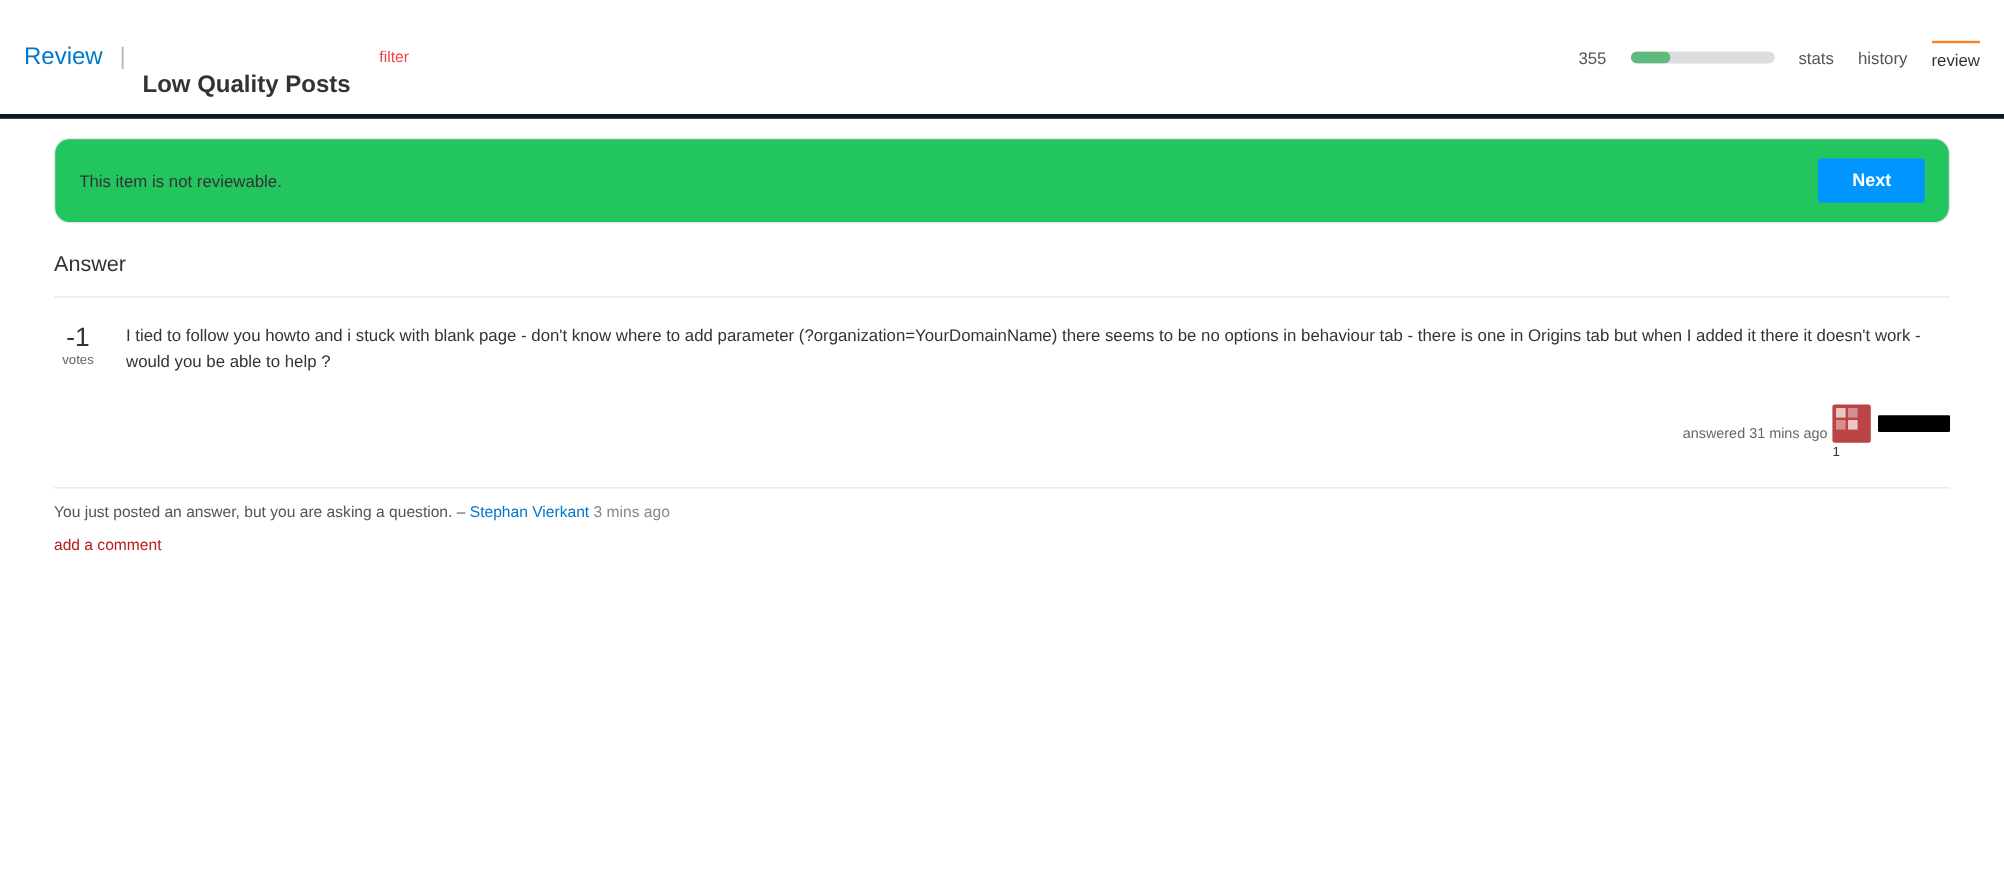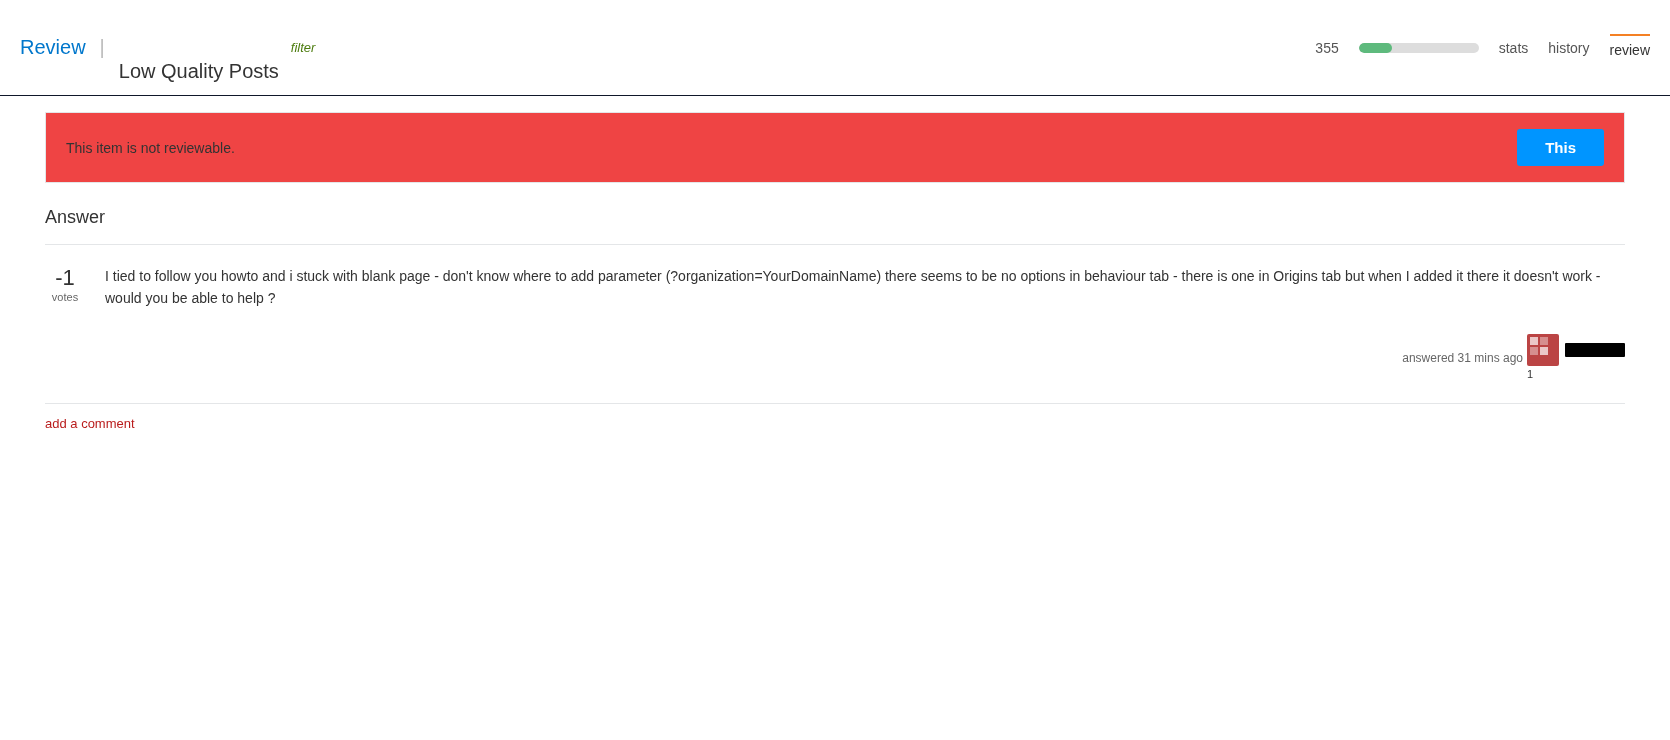--- a/index.html
+++ b/index.html
@@ -3,21 +3,21 @@
   <meta charset="utf-8">
   <style>
     * { box-sizing: border-box; margin: 0; padding: 0; }
     body { font-family: Arial, "Helvetica Neue", Helvetica, sans-serif; font-size: 13px; color: #333; background: #fff; }
 
     
     .header {
       display: flex;
       align-items: center;
       padding: 12px 20px;
-      border-bottom: 1px solid #0f172a;
+      border-bottom: 4px solid #0f172a;
       min-height: 60px;
     }
     .header-left {
       display: flex;
       align-items: center;
       gap: 8px;
     }
     .review-link {
       color: #0077cc;
       font-size: 20px;
@@ -25,29 +25,28 @@
       text-decoration: none;
     }
     .separator {
       color: #bbb;
       font-size: 20px;
       margin: 0 6px;
     }
     .queue-title {
       font-size: 20px;
       color: #333;
-      font-weight: normal;
+      font-weight: bold;
       margin-top: 48px;
     }
     .filter-link {
-      color: #4d7c0f;
-      font-size: 13px;
-      text-decoration: none;
-      margin-left: 4px;
-      font-style: italic;
+      color: #ef4444;
+      font-size: 13px;
+      text-decoration: none;
+      margin-left: 16px;
     }
     .header-right {
       display: flex;
       align-items: center;
       gap: 20px;
       margin-left: auto;
     }
     .review-count {
       font-size: 14px;
       color: #555;
@@ -81,27 +80,27 @@
     
     .main {
       max-width: 1620px;
       margin: 0 auto;
       padding: 16px 20px;
     }
 
     
     .not-reviewable-box {
       border: 1px solid #e4e6e8;
-      border-radius: 1px;
+      border-radius: 13px;
       display: flex;
       align-items: center;
       justify-content: space-between;
       padding: 16px 20px;
       margin-bottom: 24px;
-      background: #ef4444;
+      background: #22c55e;
     }
     .not-reviewable-text {
       font-size: 14px;
       color: #333;
     }
     .next-button {
       background: #0095ff;
       color: #fff;
       border: none;
       padding: 10px 28px;
@@ -265,21 +264,21 @@
     <a class="nav-link">stats</a>
     <a class="nav-link">history</a>
     <span class="nav-tab-active">review</span>
   </div>
 </div>
 
 <div class="main">
 
   <div class="not-reviewable-box">
     <span class="not-reviewable-text">This item is not reviewable.</span>
-    <button class="next-button">This</button>
+    <button class="next-button">Next</button>
   </div>
 
   <h2 class="answer-label">Answer</h2>
   <hr class="answer-divider">
 
   <div class="answer-layout">
 
     <div class="answer-main">
       <div class="vote-and-content">
 
@@ -305,19 +304,26 @@
 
                 <span class="username-redacted"></span>
               </div>
               <span class="user-rep">1</span>
             </div>
           </div>
         </div>
       </div>
 
       <div class="comment-section">
+        <div class="comment-text">
+          <span>You just posted an answer, but you are asking a question.</span>
+          <span> – </span>
+          <a class="comment-author">Stephan Vierkant</a>
+          <span class="comment-time"> </span>
+          <span class="comment-time">3 mins ago</span>
+        </div>
         <a class="add-comment-link">add a comment</a>
       </div>
     </div>
 
 
   </div>
 </div>
 
 </body></html>

